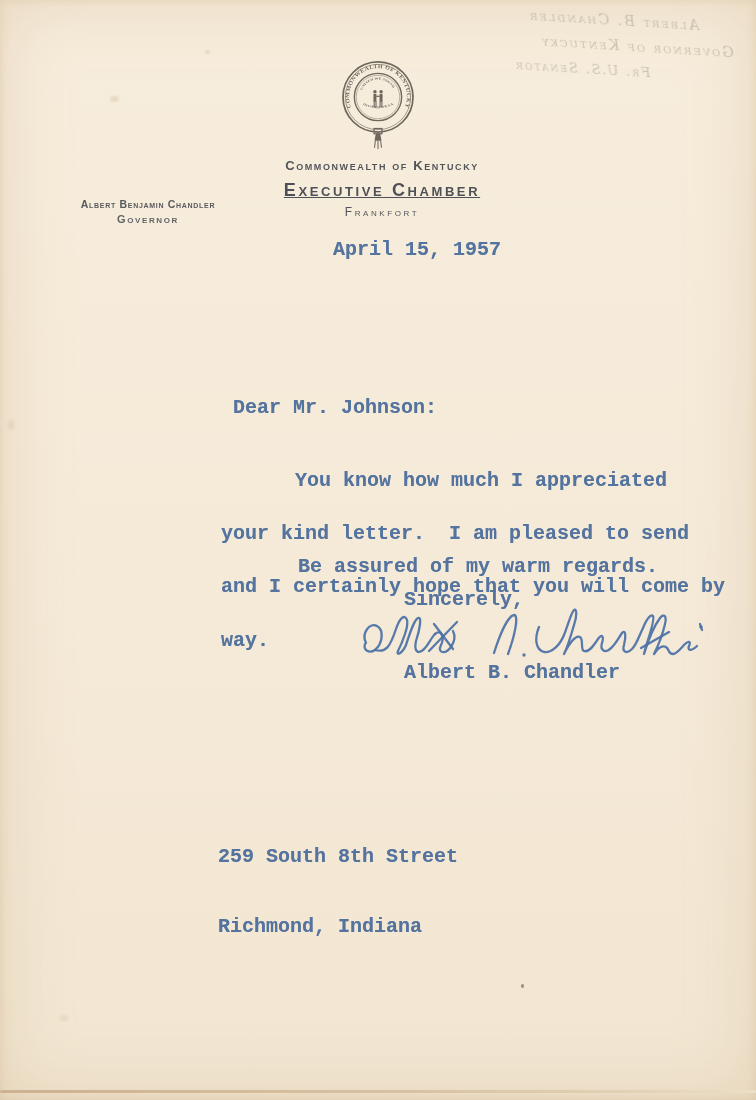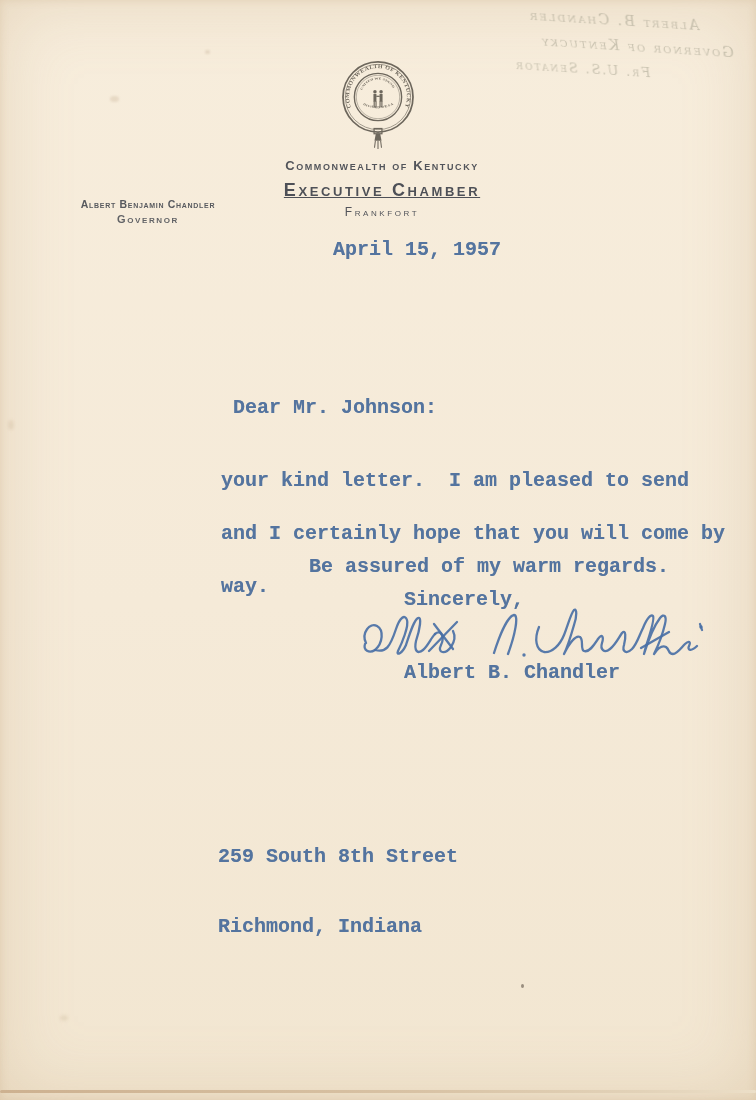--- a/index.html
+++ b/index.html
@@ -31,21 +31,21 @@
   .typed{
     font-family:"Liberation Mono",monospace;color:var(--typed-ink);
     font-size:20px;line-height:17.8px;white-space:pre;
     text-shadow:0 0 .6px rgba(84,116,159,.55);
     font-weight:bold;
   }
   .date{left:333px;top:241px;}
   .salutation{left:221px;top:399px;margin-left:12px;}
   .body-block{left:221px;top:436px;width:420px;}
   .body-line.indent{padding-left:74px;}
-  .regards{left:309px;top:558px;}
+  .regards{left:298px;top:558px;}
   .signoff{left:404px;top:591px;}
   .typed-name{left:404px;top:664px;}
   .recipient{left:218px;top:798px;line-height:23.4px;}
   
   .sig{left:356px;top:607px;width:352px;height:64px;}
   .sig svg{display:block;width:100%;height:100%;}
   .sig path,.sig line{stroke:var(--signature-ink);stroke-width:2.3;fill:none;
     stroke-linecap:round;stroke-linejoin:round;opacity:.92;}
   .sig .dot{fill:var(--signature-ink);stroke:none;opacity:.92;}
   
@@ -132,20 +132,21 @@
   <div class="abs lh lh-center lh-city">Frankfort</div>
   <div class="abs lh lh-official">
     <div class="lh-name">Albert Benjamin Chandler</div>
     <div class="lh-title">Governor</div>
   </div>
 
   <div class="abs typed date">April 15, 1957</div>
   <div class="abs typed salutation">Dear Mr. Johnson:</div>
 
   <div class="abs typed body-block">
+    <div class="body-line indent">You know how much I appreciated</div>
     <div class="body-line">your kind letter.  I am pleased to send</div>
     <div class="body-line">and I certainly hope that you will come by</div>
     <div class="body-line">way.</div>
   </div>
 
   <div class="abs typed regards">Be assured of my warm regards.</div>
   <div class="abs typed signoff">Sincerely,</div>
 
   <div class="abs sig" aria-label="Albert B. Chandler signature">
     <svg viewBox="0 0 352 64" xmlns="http://www.w3.org/2000/svg">

